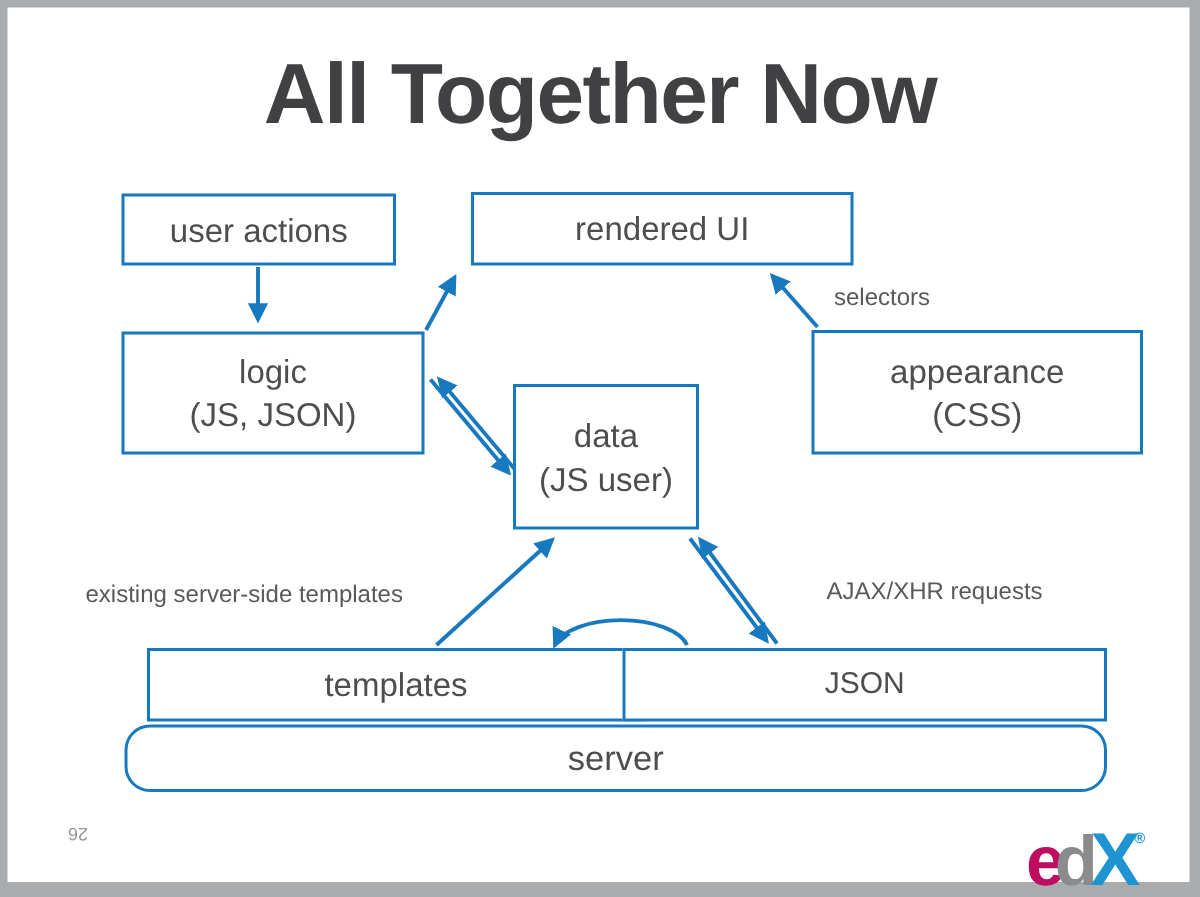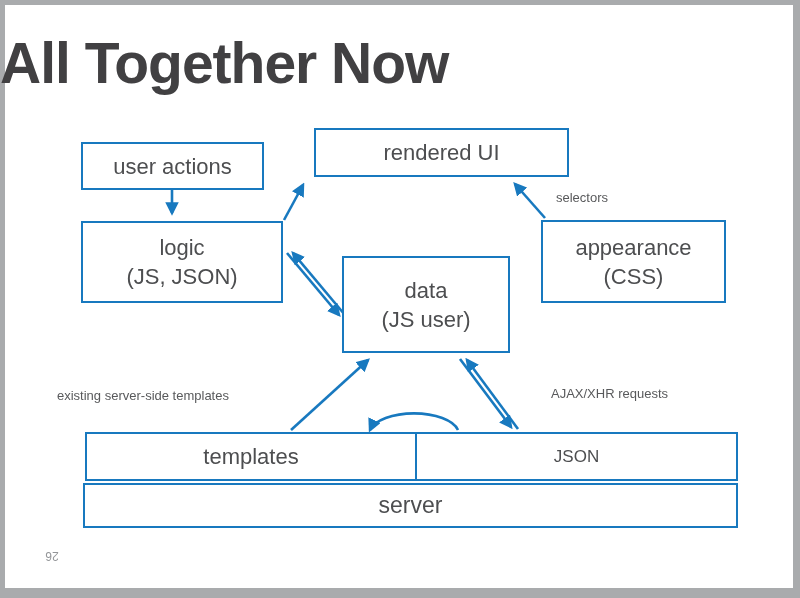--- a/index.html
+++ b/index.html
@@ -1,33 +1,33 @@
 <!DOCTYPE html>
 <html><head>
 <meta charset="utf-8">
 <style>
   html,body{margin:0;padding:0;background:#9d9fa2;}
   *{box-sizing:border-box;}
   .stage{position:relative;width:800px;height:598px;background:#a9abad;
          font-family:"Liberation Sans","DejaVu Sans",sans-serif;overflow:hidden;}
   .slide{position:absolute;left:5px;top:5px;width:788px;height:583px;background:#ffffff;}
-  .title{position:absolute;left:0;top:30px;width:800px;text-align:left;
+  .title{position:absolute;left:0;top:30px;width:800px;text-align:center;
          font-size:57px;font-weight:800;letter-spacing:-1px;color:#414042;}
   .node{position:absolute;border:2.5px solid #1879BF;background:#fff;color:#4D4E50;
         display:flex;flex-direction:column;align-items:center;justify-content:center;
         font-size:22px;line-height:29px;text-align:center;}
-  .node-user-actions{left:81px;top:129px;width:183px;height:48px;margin-top:13px;}
+  .node-user-actions{left:81px;top:129px;width:183px;height:48px;}
   .node-rendered-ui{left:282px;top:128px;width:255px;height:49px;margin-left:32px;}
   .node-logic{left:81px;top:221px;width:202px;height:82px;}
-  .node-appearance{left:541px;top:220px;width:185px;height:83px;align-items:center;}
-  .node-data{left:342px;top:256px;width:168px;height:97px;}
-  .node-templates{left:85px;top:432px;width:332px;height:49px;}
-  .node-json{left:415px;top:432px;width:323px;height:49px;font-size:17px;}
-  .node-server{left:83px;top:483px;width:655px;height:45px;font-size:23px;}
-  .edge-label{position:absolute;color:#58595B;font-size:13px;white-space:nowrap;}
+  .node-appearance{left:541px;top:220px;width:221px;height:83px;align-items:center;}
+  .node-data{left:342px;top:256px;width:124px;height:97px;}
+  .node-templates{left:98px;top:432px;width:332px;height:49px;}
+  .node-json{left:415px;top:432px;width:323px;height:49px;font-size:20px;}
+  .node-server{left:83px;top:483px;width:655px;height:45px;font-size:23px;border-radius:17px;}
+  .edge-label{position:absolute;color:#58595B;font-size:16px;white-space:nowrap;}
   .label-selectors{left:556px;top:190px;}
   .label-existing{left:57px;top:388px;}
   .label-ajax{left:505px;top:386px;margin-left:46px;}
   svg.arrows{position:absolute;left:0;top:0;pointer-events:none;}
   svg.arrows path{stroke:#1879BF;stroke-width:2.6px;fill:none;}
   .page-number{position:absolute;left:42px;top:549px;width:20px;color:#939598;
                font-size:12px;transform:rotate(180deg);text-align:center;}
   .logo{position:absolute;left:684px;top:536px;font-weight:800;font-size:47px;
         letter-spacing:-5px;line-height:47px;}
   .logo .e{color:#BE0D61;}
@@ -94,13 +94,16 @@
   <div class="node node-server">
     <span>server</span>
   </div>
 
   <div class="edge-label label-selectors">selectors</div>
   <div class="edge-label label-existing">existing server-side templates</div>
   <div class="edge-label label-ajax">AJAX/XHR requests</div>
 
   <div class="page-number">26</div>
 
+  <div class="logo">
+    <span class="e">e</span><span class="d">d</span><span class="x">X</span><span class="reg">®</span>
+  </div>
 </div>
 
 </body></html>

